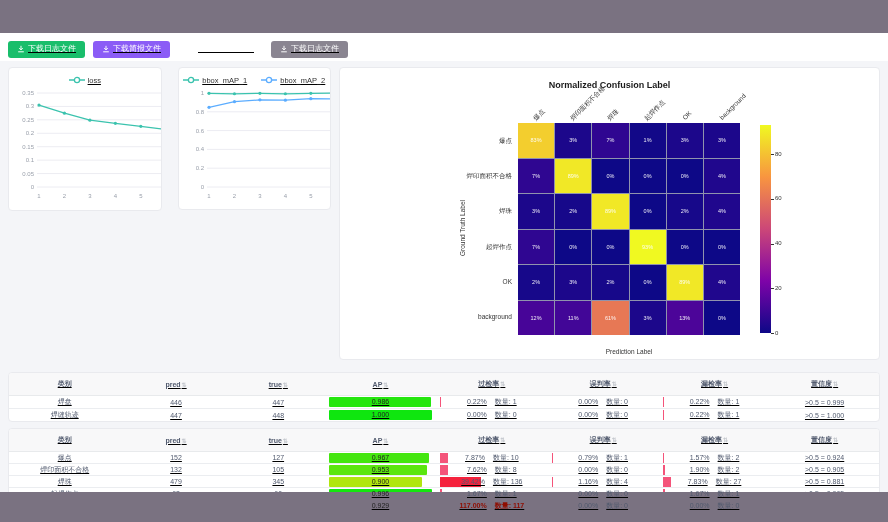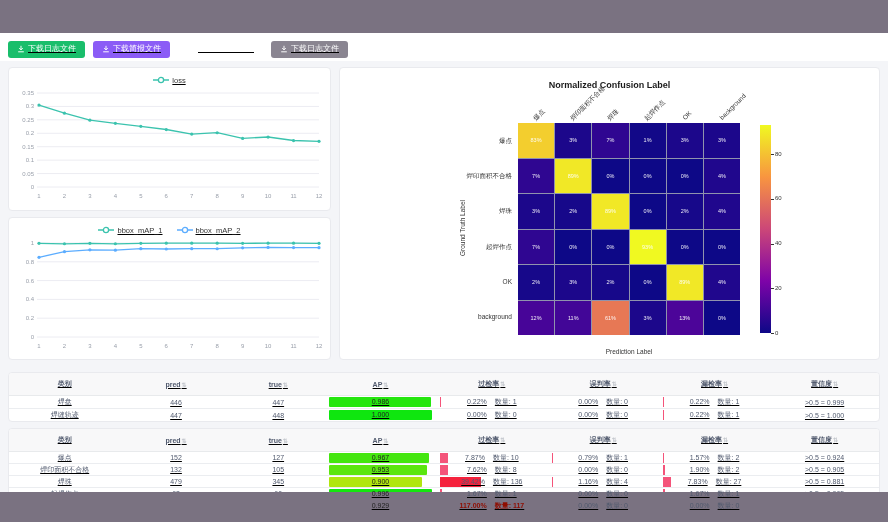--- a/index.html
+++ b/index.html
@@ -14,21 +14,21 @@
   button.dl{height:17px;display:inline-flex;align-items:center;gap:3px;padding:0 9px;
             border:none;border-radius:3px;font-size:8px;color:#fff;cursor:pointer;
             font-family:"Liberation Sans",sans-serif;line-height:1;}
   .b-green{background:#19be6b;}
   .b-orange{background:#8b5cf6;}
   .b-white{background:#fff;border:1px solid #dcdee2;color:#515a6e;}
   .b-gray{background:#8a8591;}
 
   
   .main{display:flex;gap:8px;padding:6px 8px 0;}
-  .leftcol{width:323px;display:flex;flex-direction:column;gap:6px;}
+  .leftcol{width:323px;display:flex;flex-direction:row;gap:16px;}
   .card{background:#fff;border:1px solid #e9eaee;border-radius:4px;box-sizing:border-box;}
   .chart-card{height:144px;overflow:hidden;}
   .chart-card.c2{height:143px;}
   .legend{display:flex;justify-content:center;gap:14px;padding-top:5px;height:14px;
           font-size:7.5px;color:#333;align-items:center;}
   .legend-item{display:inline-flex;align-items:center;gap:3px;}
 
   
   .matrix-card{flex:1;height:293px;position:relative;}
   .m-title{position:absolute;top:12px;left:0;right:0;text-align:center;font-weight:bold;

